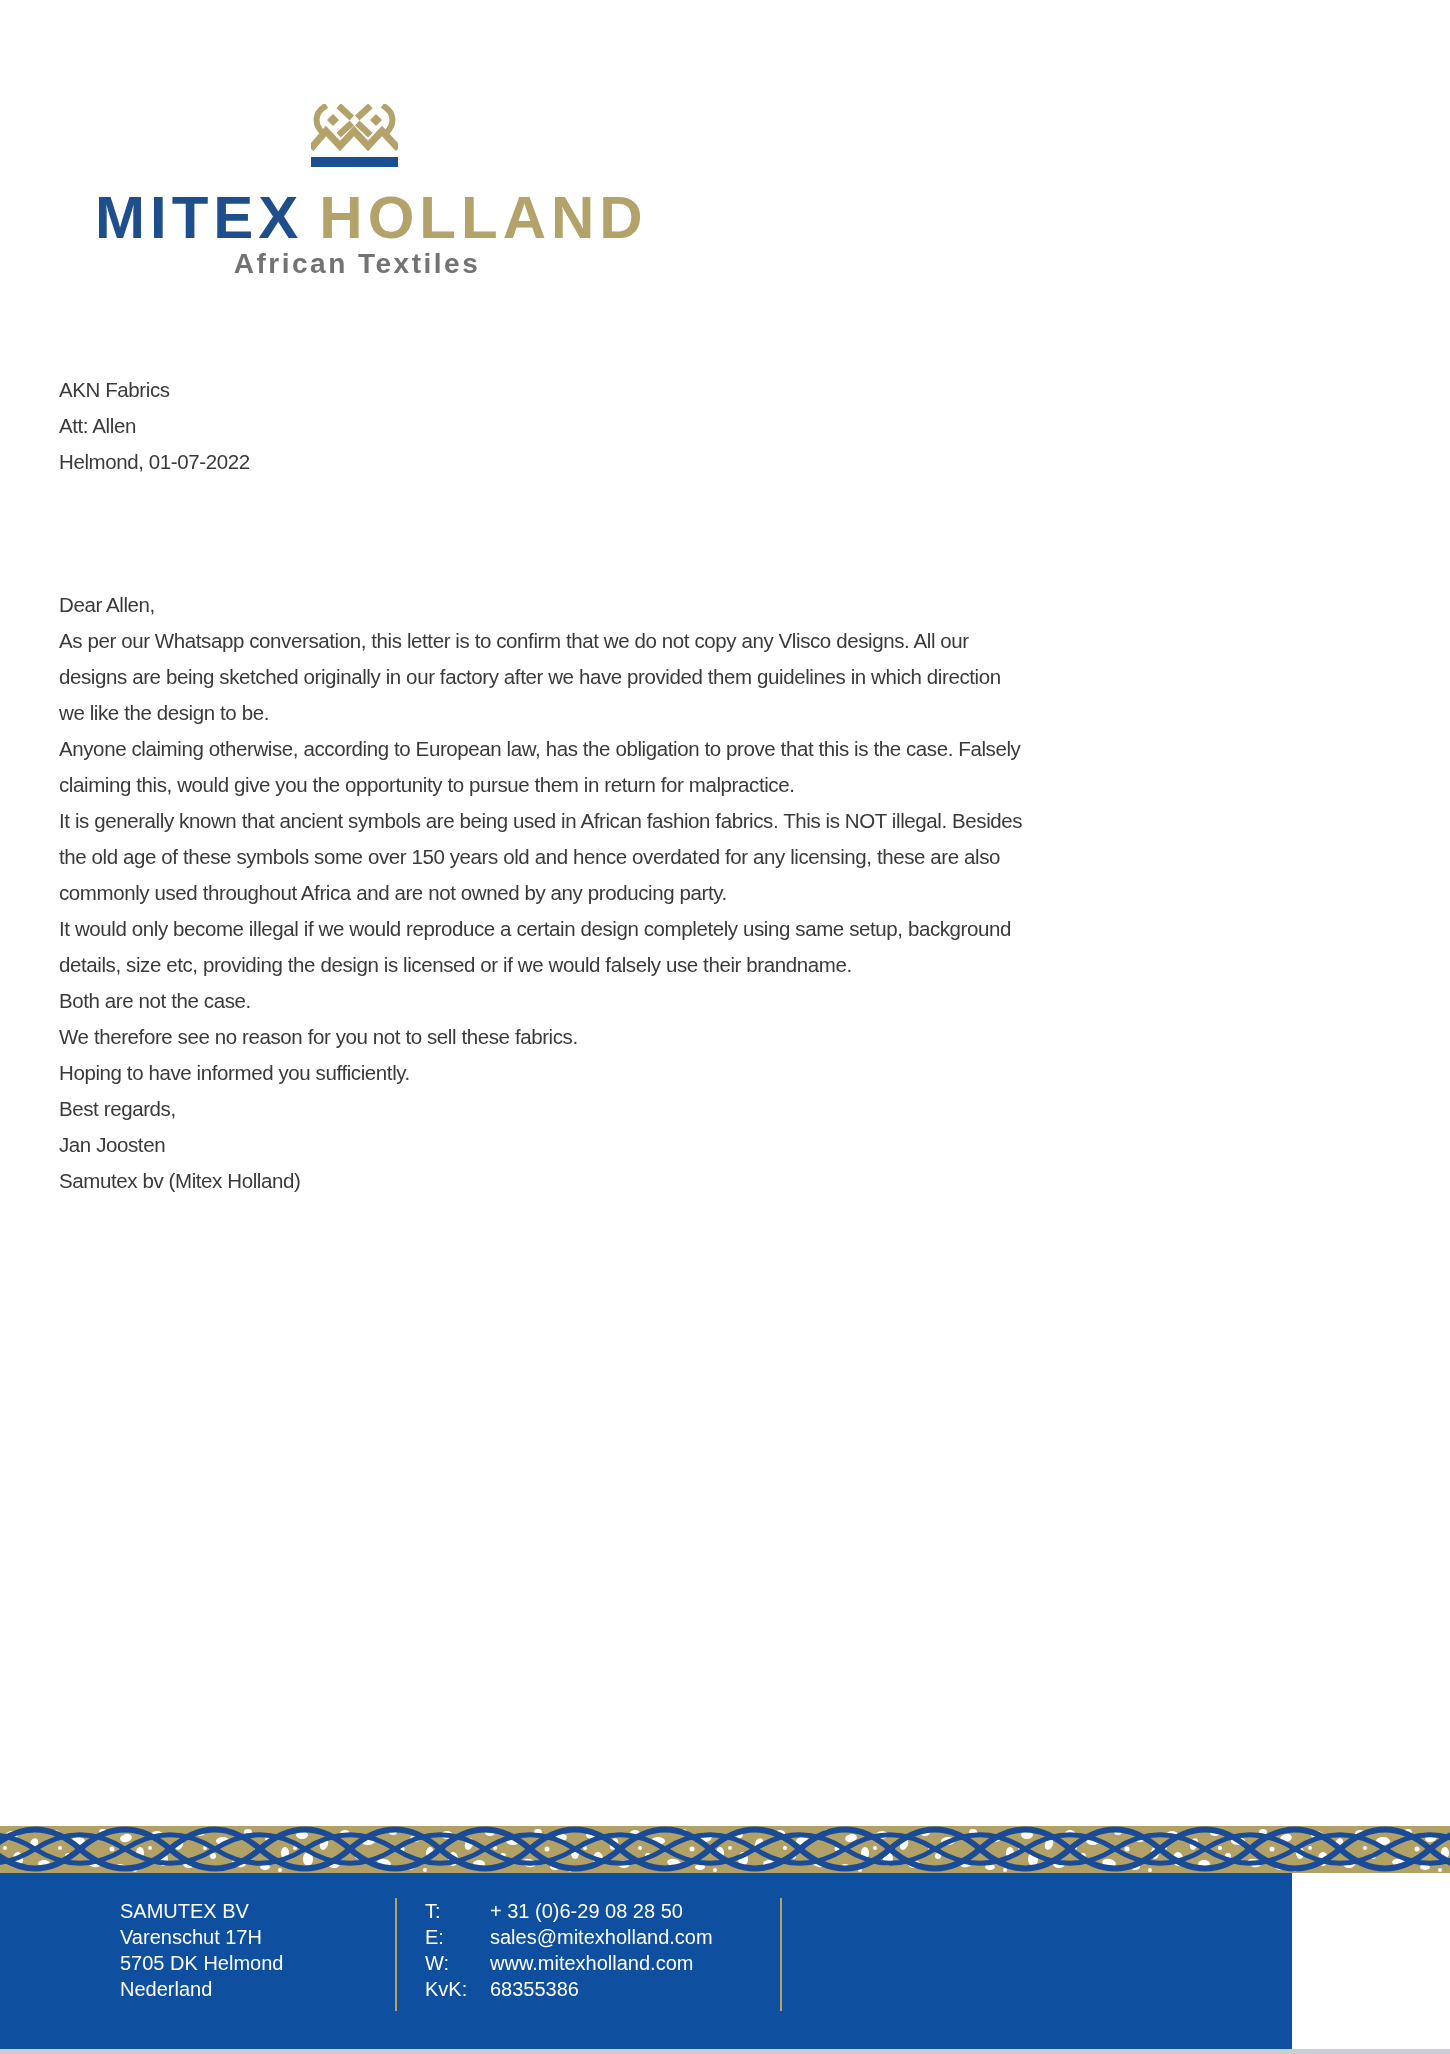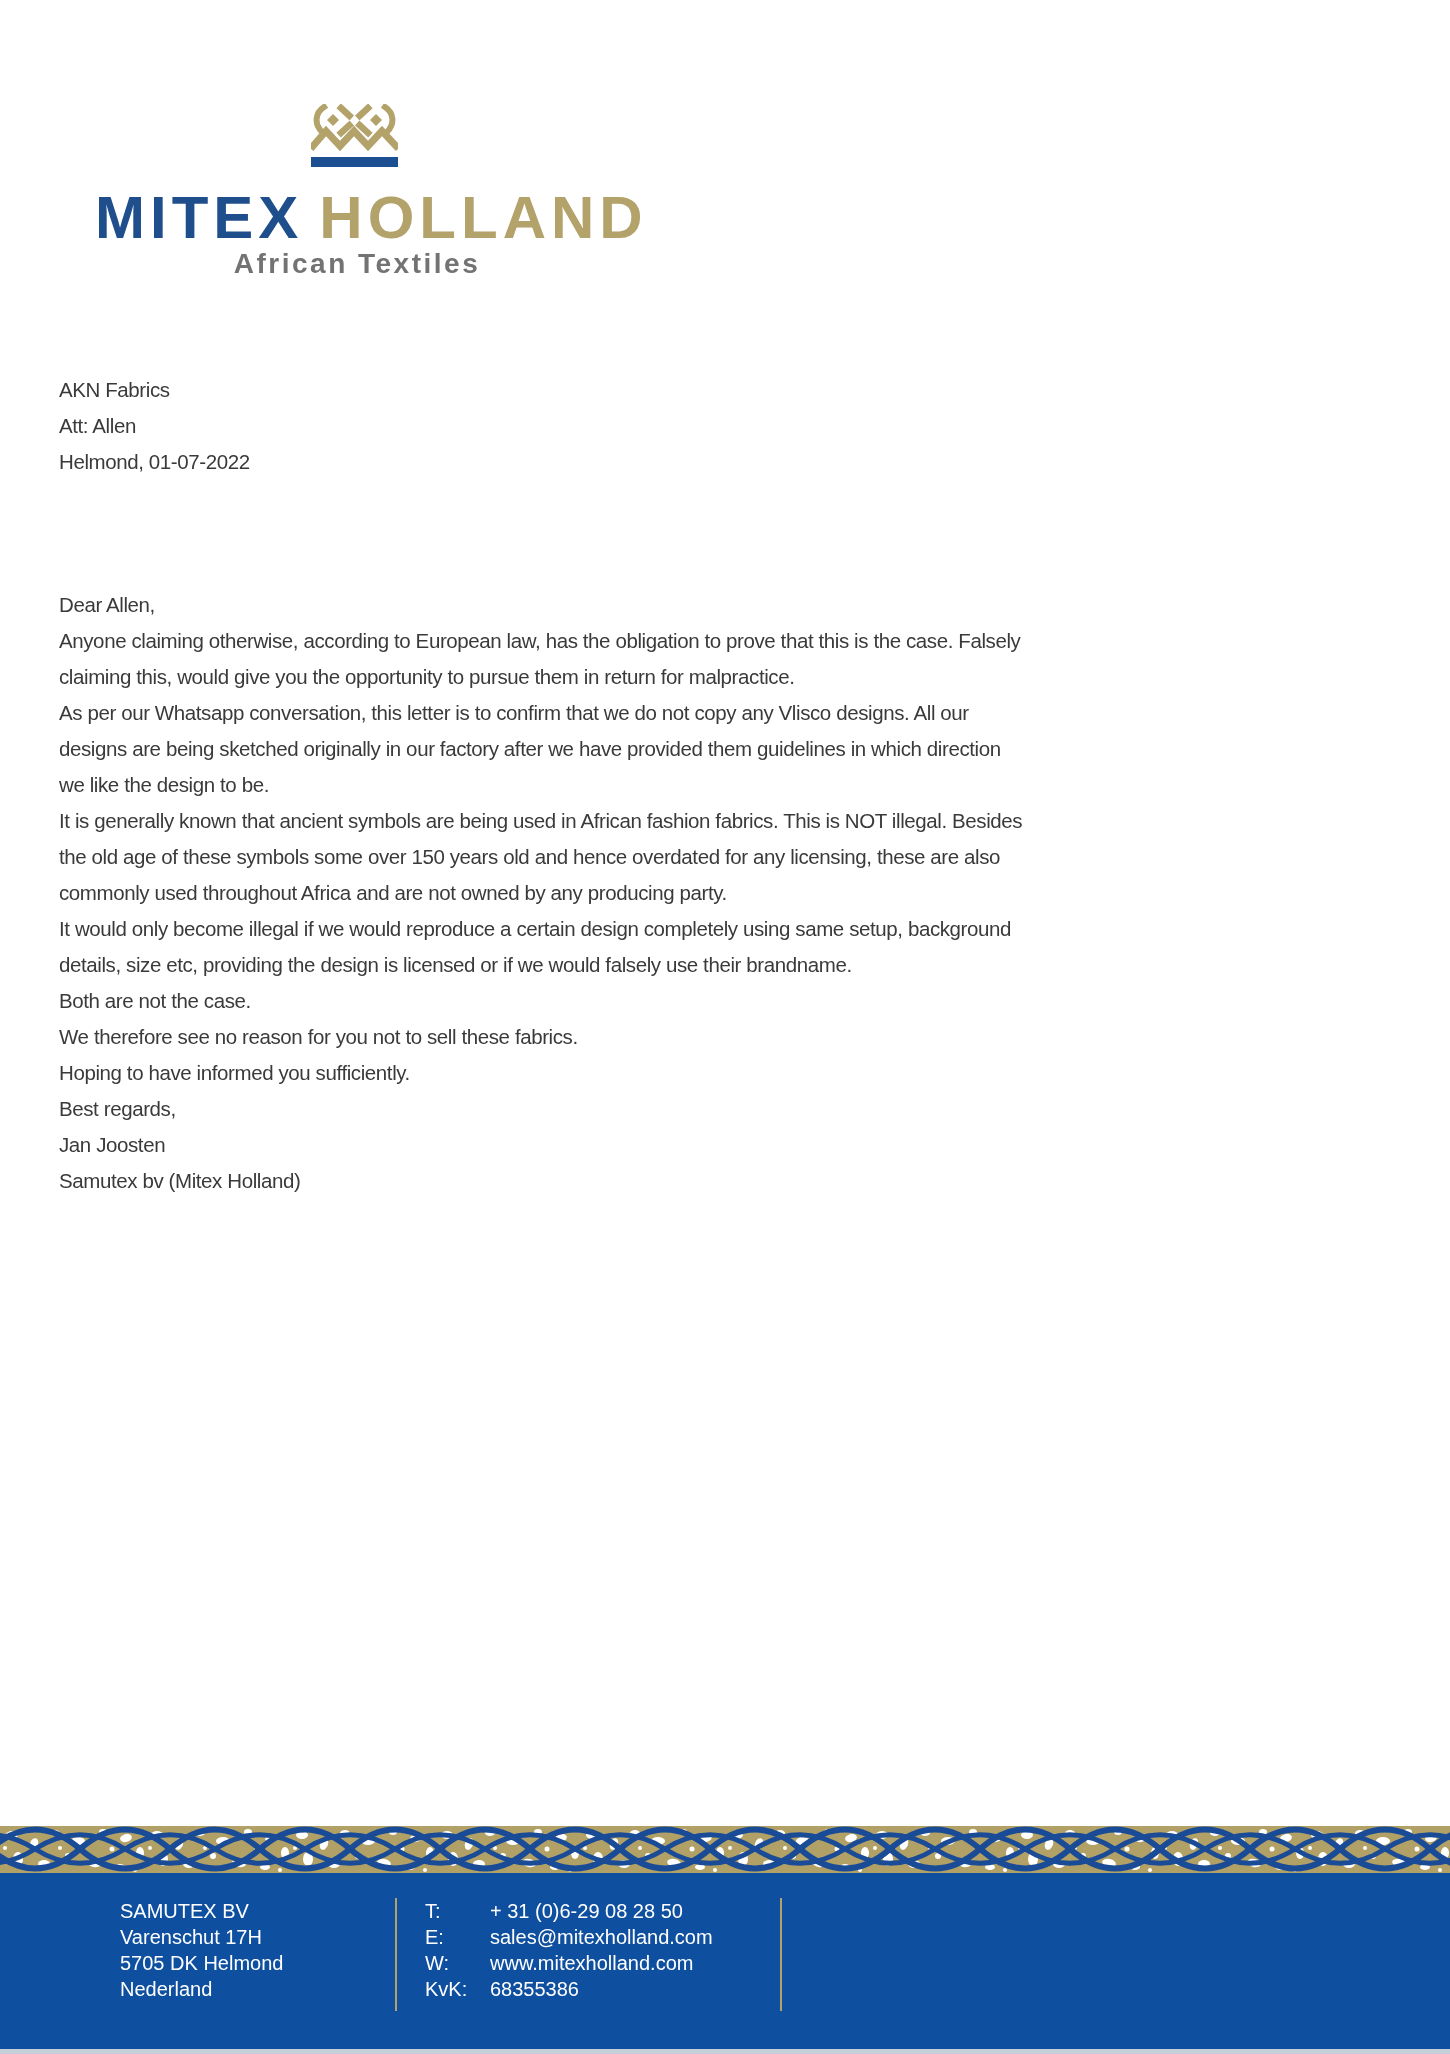--- a/index.html
+++ b/index.html
@@ -31,21 +31,21 @@
     font-size:20.5px; letter-spacing:-0.4px;
     line-height:36px; color:#3a3a3a;
   }
   .letter p, .letter div { white-space:pre-line; }
   .gap1 { }
   .gap2 { margin-top:107px; }
 
   
   .band { position:absolute; left:0; top:1826px; width:1450px; height:47px; display:block; }
   .footer {
-    position:absolute; left:0; top:1873px; width:1450px; height:176px;
+    position:absolute; left:0; top:1873px; width:1292px; height:176px;
     background:#0e4f9f; color:#ffffff; font-size:20px;padding-left:33px;
   }
   .f-col { position:absolute; top:25px; line-height:26px; }
   .f-col1 { left:120px; }
   .f-col2 { left:425px; }
   .f-col3 { left:795px; }
   .f-sep { position:absolute; top:25px; width:2px; height:113px; background:#b3a269; }
   .f-sep1 { left:395px; }
   .f-sep2 { left:780px; }
   .f-row { display:flex; }
@@ -74,22 +74,22 @@
     </svg>
     <div class="brand-line"><span>MITEX</span><span class="brand-secondary">HOLLAND</span></div>
     <div class="logo-tagline">African Textiles</div>
   </div>
 
   <div class="letter">
     <div>AKN Fabrics</div>
     <div>Att: Allen</div>
     <div class="gap1">Helmond, 01-07-2022</div>
     <div class="gap2">Dear Allen,</div>
+    <p class="gap1">As per our Whatsapp conversation, this letter is to confirm that we do not copy any Vlisco designs. All our designs are being sketched originally in our factory after we have provided them guidelines in which direction we like the design to be.</p>
     <p class="gap1">Anyone claiming otherwise, according to European law, has the obligation to prove that this is the case. Falsely claiming this, would give you the opportunity to pursue them in return for malpractice.</p>
-    <p class="gap1">As per our Whatsapp conversation, this letter is to confirm that we do not copy any Vlisco designs. All our designs are being sketched originally in our factory after we have provided them guidelines in which direction we like the design to be.</p>
     <p class="gap1">It is generally known that ancient symbols are being used in African fashion fabrics. This is NOT illegal. Besides the old age of these symbols some over 150 years old and hence overdated for any licensing, these are also commonly used throughout Africa and are not owned by any producing party.
 It would only become illegal if we would reproduce a certain design completely using same setup, background details, size etc, providing the design is licensed or if we would falsely use their brandname.
 Both are not the case.</p>
     <p class="gap1">We therefore see no reason for you not to sell these fabrics.</p>
     <p class="gap1">Hoping to have informed you sufficiently.</p>
     <div class="gap1">Best regards,</div>
     <div class="gap1">Jan Joosten</div>
     <div>Samutex bv (Mitex Holland)</div>
   </div>
 

